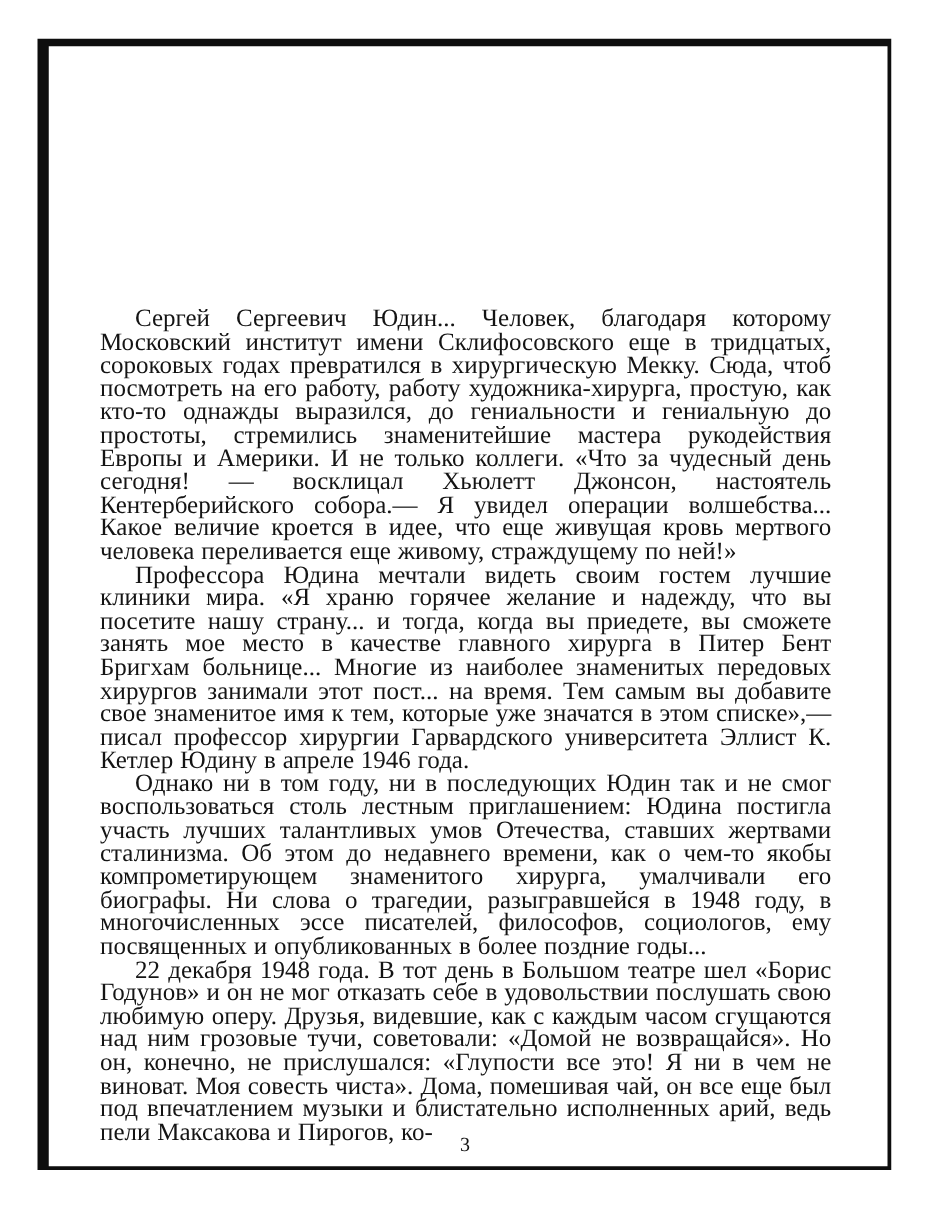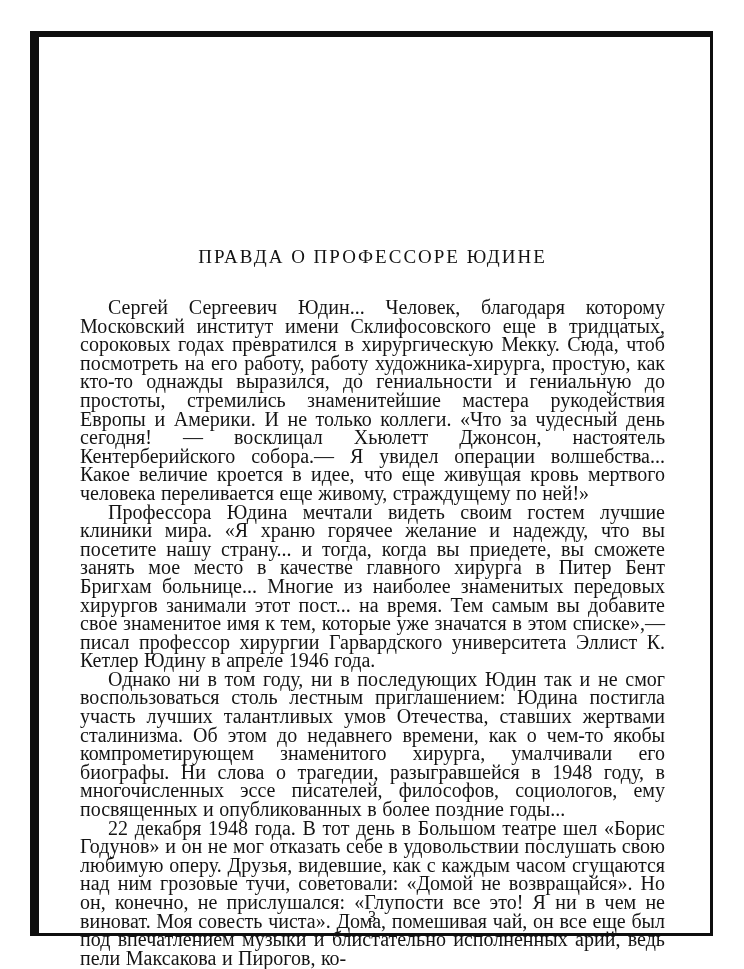--- a/index.html
+++ b/index.html
@@ -61,21 +61,20 @@
   }
 </style>
 </head>
 <body>
 
 <div class="page">
 
   <div class="frame"></div>
 
   <div class="content">
-    <h1 class="title">ПРАВДА О ПРОФЕССОРЕ ЮДИНЕ</h1>
 
     <div class="body-text">
       <p>Сергей Сергеевич Юдин... Человек, благодаря которому Московский институт имени Склифосовского еще в тридцатых, сороковых годах превратился в хирургическую Мекку. Сюда, чтоб посмотреть на его работу, работу художника-хирурга, простую, как кто-то однажды выразился, до гениальности и гениальную до простоты, стремились знаменитейшие мастера рукодействия Европы и Америки. И не только коллеги. «Что за чудесный день сегодня! — восклицал Хьюлетт Джонсон, настоятель Кентерберийского собора.— Я увидел операции волшебства... Какое величие кроется в идее, что еще живущая кровь мертвого человека переливается еще живому, страждущему по ней!»</p>
       <p>Профессора Юдина мечтали видеть своим гостем лучшие клиники мира. «Я храню горячее желание и надежду, что вы посетите нашу страну... и тогда, когда вы приедете, вы сможете занять мое место в качестве главного хирурга в Питер Бент Бригхам больнице... Многие из наиболее знаменитых передовых хирургов занимали этот пост... на время. Тем самым вы добавите свое знаменитое имя к тем, которые уже значатся в этом списке»,— писал профессор хирургии Гарвардского университета Эллист К. Кетлер Юдину в апреле 1946 года.</p>
       <p>Однако ни в том году, ни в последующих Юдин так и не смог воспользоваться столь лестным приглашением: Юдина постигла участь лучших талантливых умов Отечества, ставших жертвами сталинизма. Об этом до недавнего времени, как о чем-то якобы компрометирующем знаменитого хирурга, умалчивали его биографы. Ни слова о трагедии, разыгравшейся в 1948 году, в многочисленных эссе писателей, философов, социологов, ему посвященных и опубликованных в более поздние годы...</p>
       <p>22 декабря 1948 года. В тот день в Большом театре шел «Борис Годунов» и он не мог отказать себе в удовольствии послушать свою любимую оперу. Друзья, видевшие, как с каждым часом сгущаются над ним грозовые тучи, советовали: «Домой не возвращайся». Но он, конечно, не прислушался: «Глупости все это! Я ни в чем не виноват. Моя совесть чиста». Дома, помешивая чай, он все еще был под впечатлением музыки и блистательно исполненных арий, ведь пели Максакова и Пирогов, ко-</p>
     </div>
   </div>
 
   <div class="page-number">3</div>

